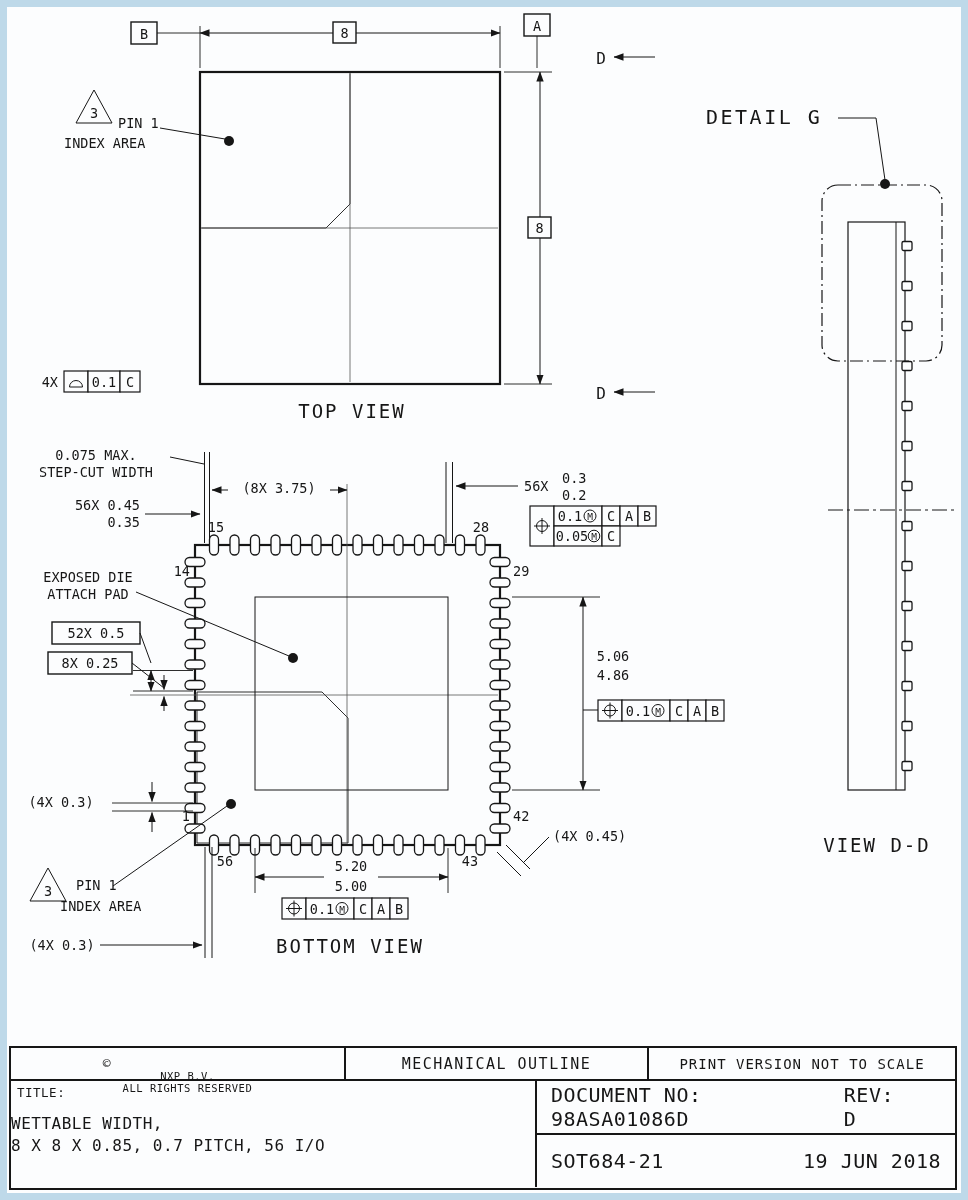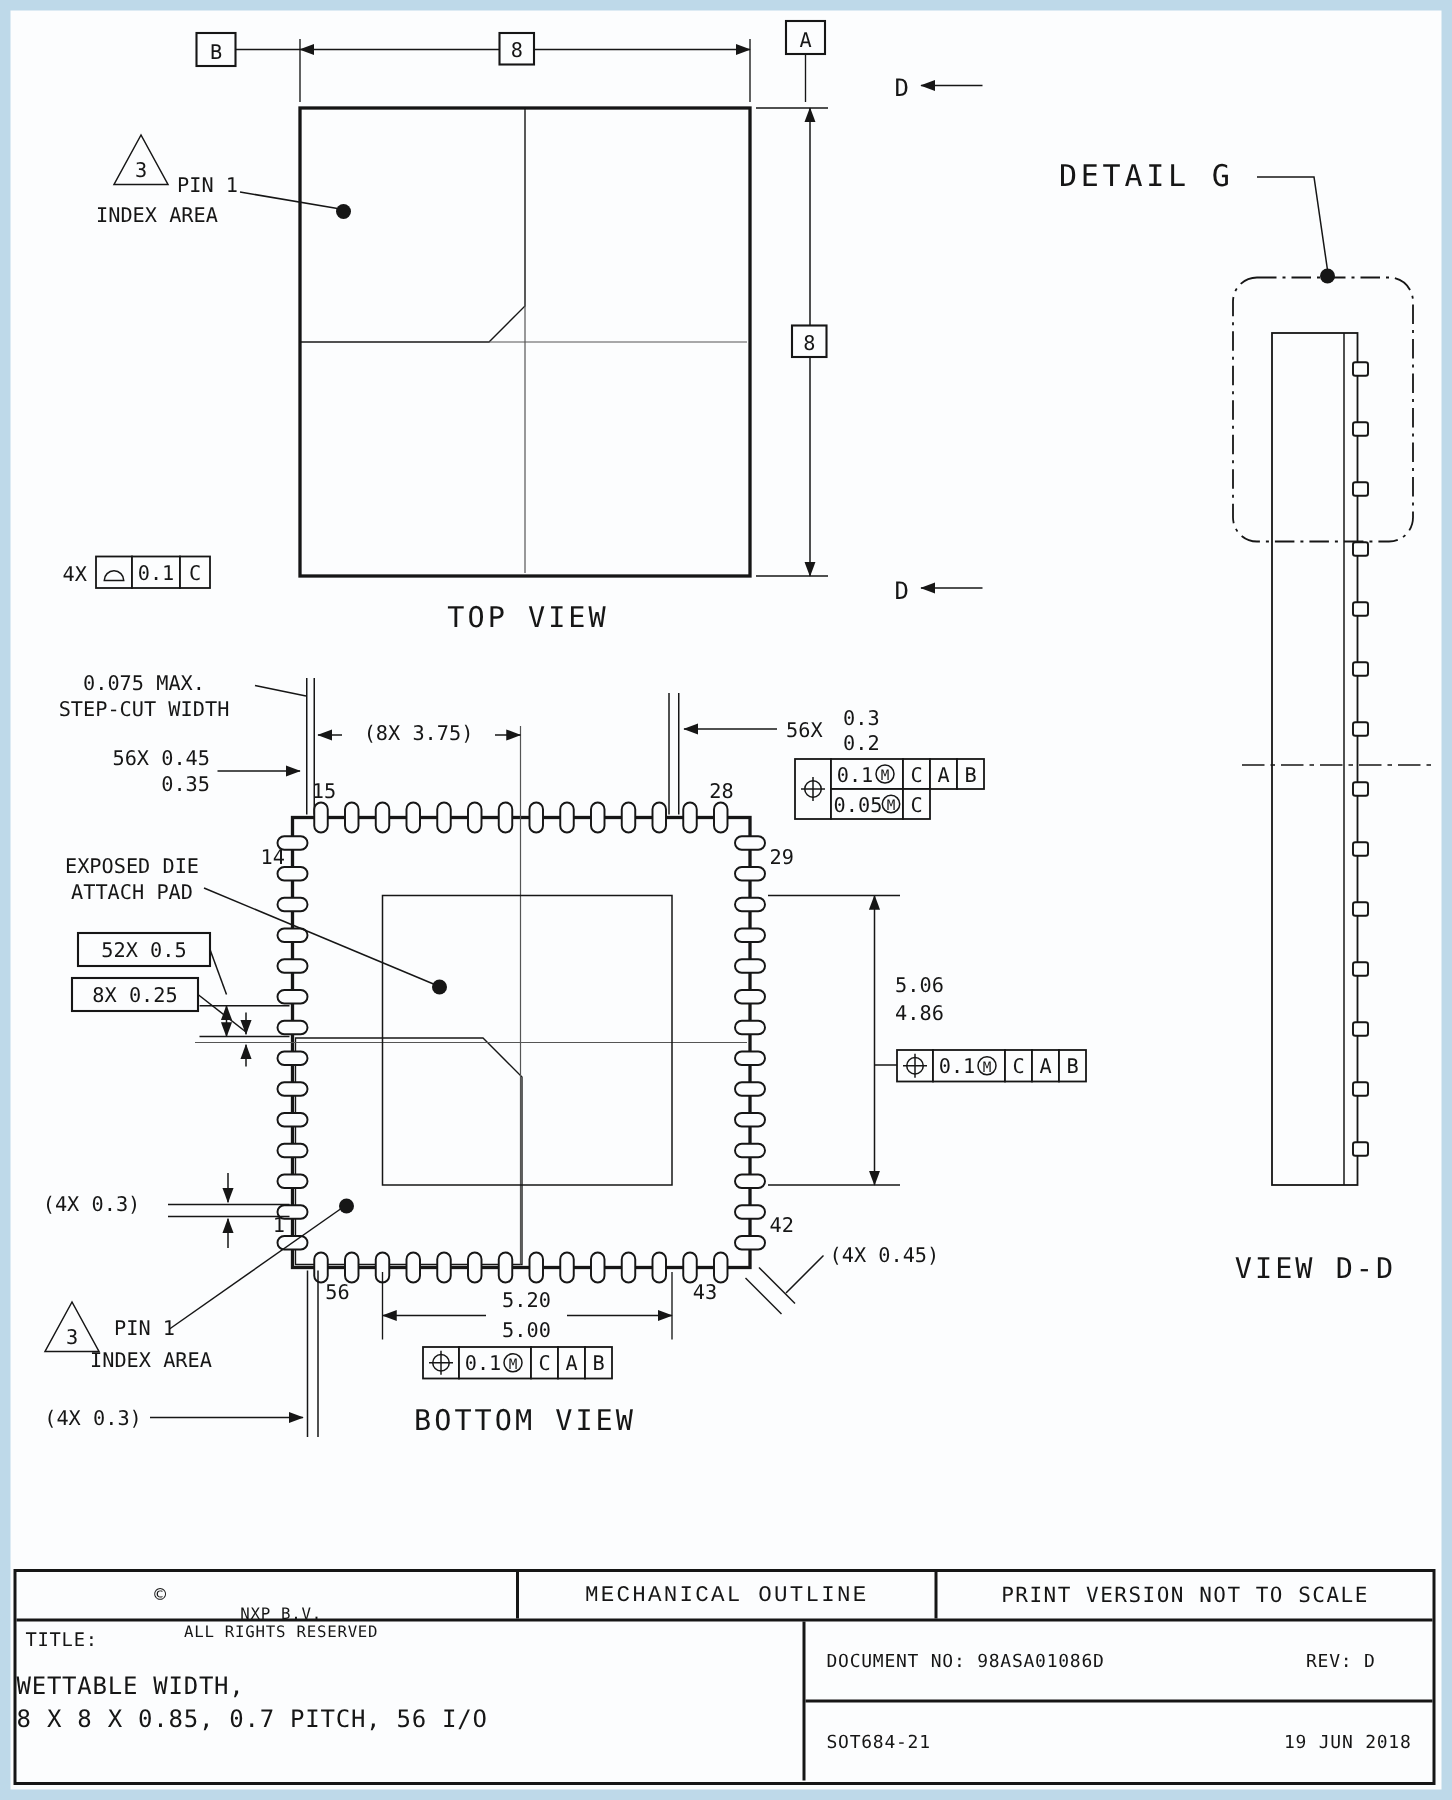--- a/index.html
+++ b/index.html
@@ -20,29 +20,29 @@
   .box{fill:#fcfdfe;stroke:#161616;stroke-width:1.4;}
   .cell{fill:#fcfdfe;stroke:#161616;stroke-width:1.2;}
   .pin{fill:#fcfdfe;stroke:#161616;stroke-width:1.3;}
   .dot{fill:#161616;}
   .wbg{fill:#fcfdfe;}
   
   .tb{position:absolute;left:9px;top:1046px;width:948px;height:144px;border:2.5px solid #161616;box-sizing:border-box;background:#fcfdfe;color:#161616;z-index:10;}
   .tb-row1{display:flex;height:33px;border-bottom:2px solid #161616;box-sizing:border-box;}
   .tb-c{display:flex;align-items:center;justify-content:center;box-sizing:border-box;}
   .tb-c1{width:335px;border-right:2px solid #161616;gap:12px;}
-  .tb-c2{width:279px;border-right:2px solid #161616;font-size:15px;letter-spacing:1.5px;font-family:Liberation Mono, monospace;}
+  .tb-c2{width:303px;border-right:2px solid #161616;font-size:15px;letter-spacing:1.5px;}
   .tb-c3{flex:1;font-size:14px;letter-spacing:1px;border-radius:10px;}
   .tb-copy{font-size:13px;}
   .tb-company{font-size:10.5px;line-height:12px;text-align:center;letter-spacing:0.5px;margin-top:36px;}
   .tb-row2{display:flex;height:106px;box-sizing:border-box;}
   .tb-title{width:526px;border-right:2px solid #161616;box-sizing:border-box;position:relative;display:flex;flex-direction:column;align-items:flex-start;justify-content:center;gap:3px;font-size:16px;letter-spacing:0.5px;}
   .tb-title-label{position:absolute;left:6px;top:4px;font-size:12.5px;}
   .tb-right{flex:1;display:flex;flex-direction:column;}
-  .tb-rrow{flex:1;display:flex;align-items:center;justify-content:space-between;padding:0 14px;font-size:12px;border-bottom:2px solid #161616;box-sizing:border-box;letter-spacing:0.5px;}
+  .tb-rrow{flex:1;display:flex;align-items:center;justify-content:space-between;padding:0 14px;font-size:20px;border-bottom:2px solid #161616;box-sizing:border-box;letter-spacing:0.5px;}
   .tb-rrow:last-child{border-bottom:none;}
   .tb-rev{padding-right:24px;}
 </style>
 </head>
 <body>
 
 <svg class="draw" width="968" height="1045" viewBox="0 0 968 1045">
   <defs>
     <pattern id="hatch" patternUnits="userSpaceOnUse" width="9" height="9">
       <path d="M-1 10 L10 -1" stroke="#3a3a3a" stroke-width="0.9"></path>

